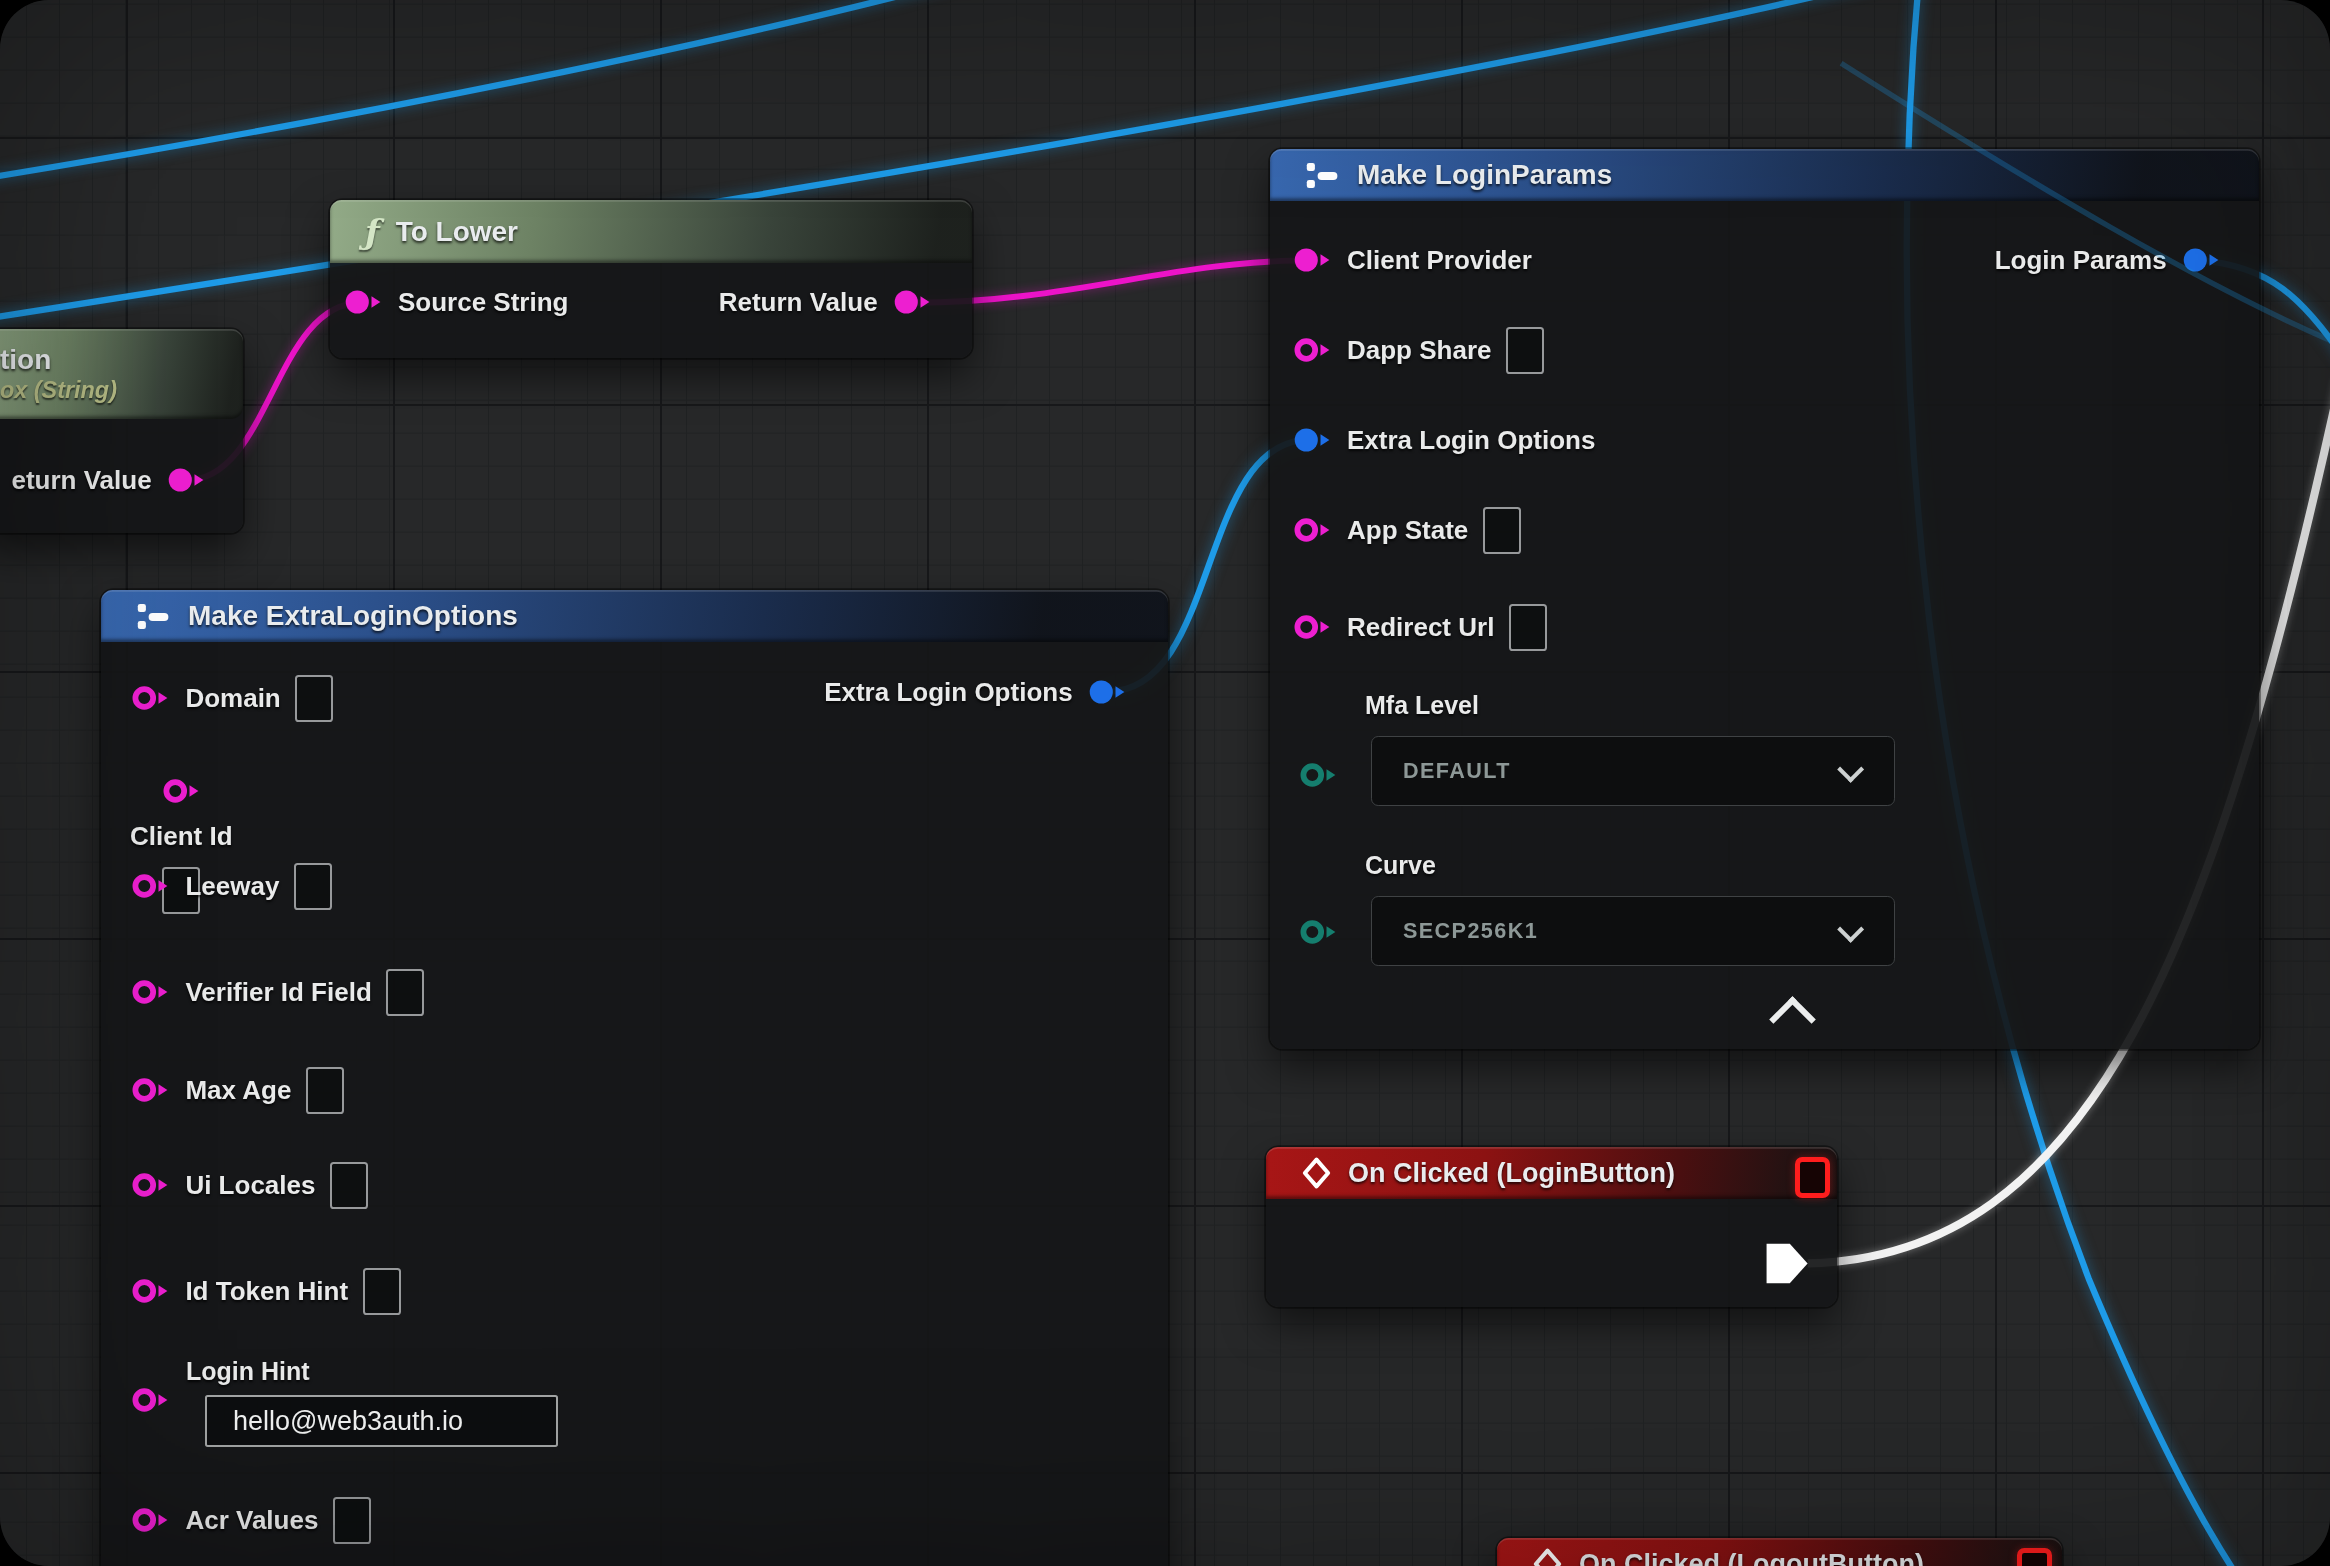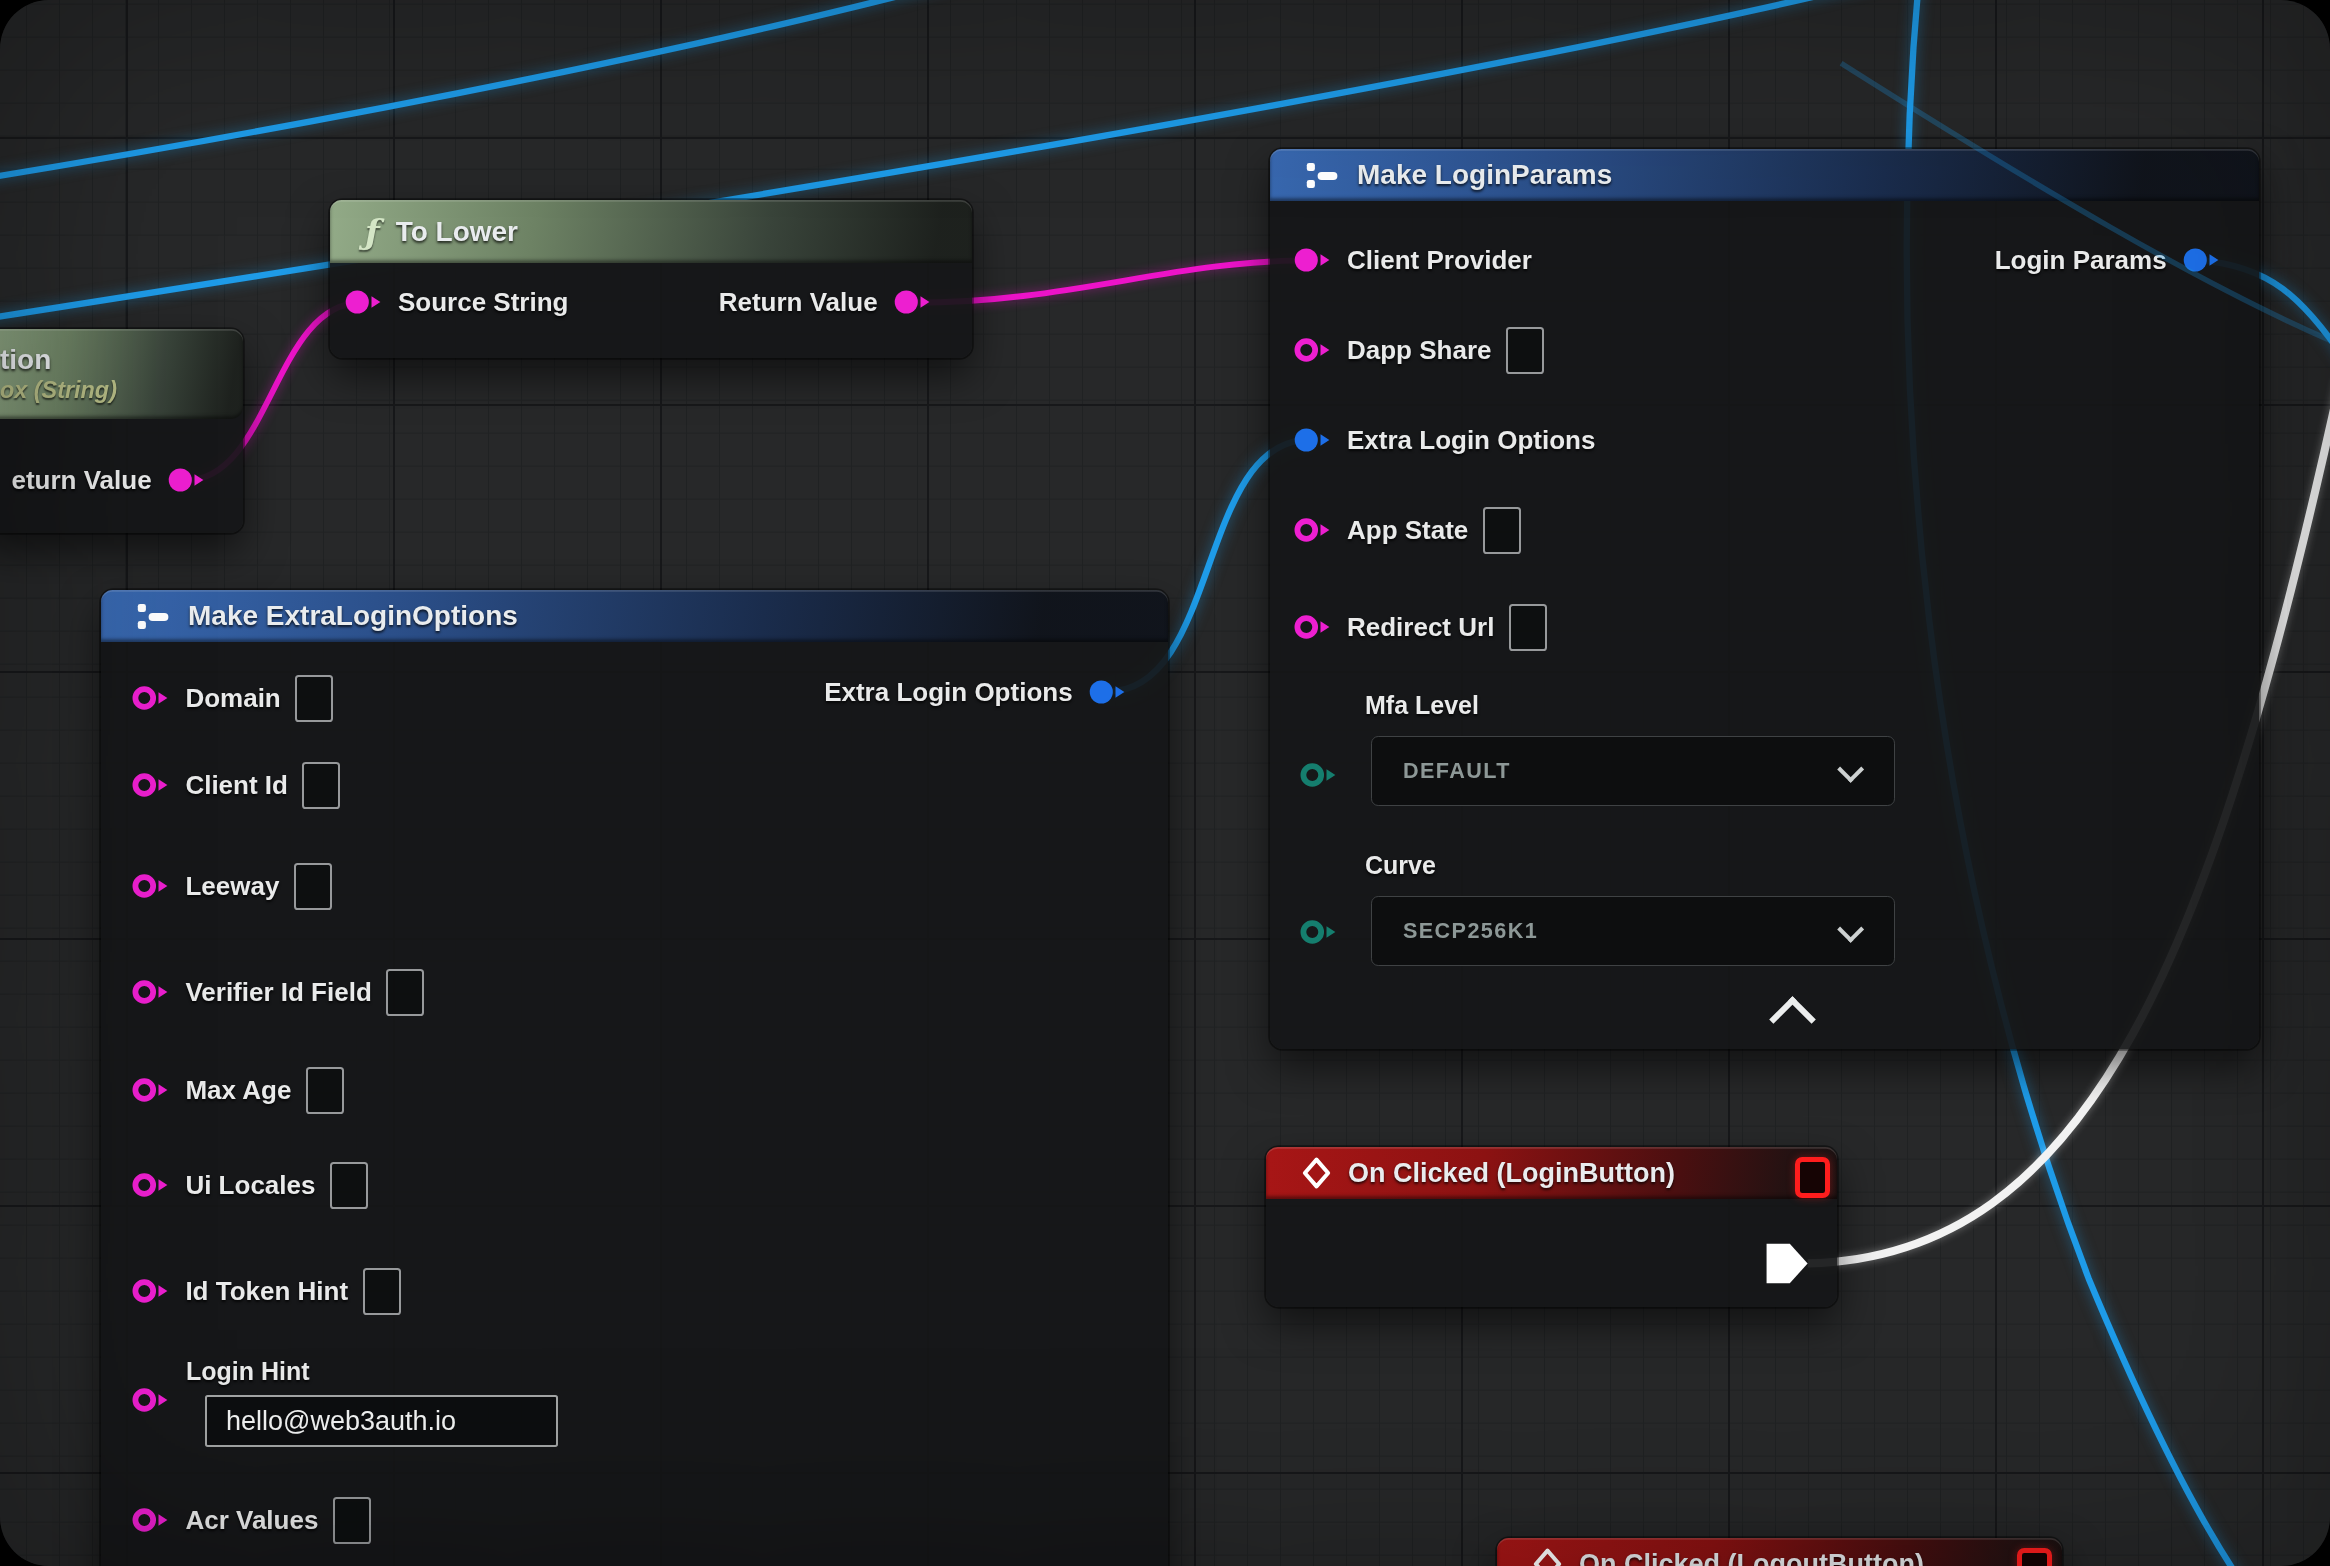--- a/index.html
+++ b/index.html
@@ -38,21 +38,21 @@
   .pin-row{position:absolute;display:flex;align-items:center;gap:14.4px;height:50px;}
   .out-row{flex-direction:row;justify-content:flex-end;}
   .pin-label{font-size:26px;font-weight:700;color:#e9eaea;text-shadow:0 1.8px 2.7px rgba(0,0,0,.8);white-space:nowrap;}
   .pin{flex:0 0 auto;}
   .pin-string{color:var(--pin_string);}
   .pin-struct{color:var(--pin_struct);}
   .pin-enum{color:var(--pin_enum);}
   .mini-box{width:38px;height:47px;border:2.3px solid var(--box_border);border-radius:3.6px;
     background:rgba(8,9,10,.55);flex:0 0 auto;box-sizing:border-box;}
   .text-box{position:absolute;border:2.3px solid #a3a5a5;border-radius:2.7px;background:rgba(8,9,10,.6);
-    display:flex;align-items:center;padding-left:19px;box-sizing:border-box;}
+    display:flex;align-items:center;padding-left:26px;box-sizing:border-box;}
   .text-box span{font-size:27px;font-weight:400;color:#f2f3f3;white-space:nowrap;}
 
   .field-label{position:absolute;font-size:25px;font-weight:700;color:#e9eaea;text-shadow:0 1.8px 2.7px rgba(0,0,0,.8);}
   .dropdown{position:absolute;background:rgba(12,13,14,.85);border:1.8px solid #3f4244;border-radius:7.2px;
     display:flex;align-items:center;box-sizing:border-box;}
   .dd-text{font-size:21.6px;font-weight:700;letter-spacing:1.4px;color:var(--dropdown_text);padding-left:31px;}
   .dd-chevron{position:absolute;right:34px;top:23.4px;width:15.3px;height:15.3px;
     border-right:4px solid #cdd1d1;border-bottom:4px solid #cdd1d1;transform:rotate(45deg);}
   .collapse-chevron{position:absolute;width:27px;height:27px;
     border-top:6.3px solid #eceeee;border-right:6.3px solid #eceeee;transform:rotate(-45deg);}
@@ -129,21 +129,21 @@
     </div>
 
     <div class="pin-row" style="top:83px;left:29px;">
       <svg class="pin pin-string" width="41" height="32" viewBox="0 0 46 36">
         <circle cx="16" cy="18" r="10" fill="none" stroke="currentColor" stroke-width="6.5"></circle>
           <path d="M32 11.5 L42 18 L32 24.5 Z" fill="currentColor"></path>
         </svg>
       <span class="pin-label">Domain</span>
       <span class="mini-box"></span>
     </div>
-    <div class="pin-row" style="top:170px;left:29px;">
+    <div class="pin-row" style="top:185px;left:29px;flex-direction:column;">
       <svg class="pin pin-string" width="41" height="32" viewBox="0 0 46 36">
         <circle cx="16" cy="18" r="10" fill="none" stroke="currentColor" stroke-width="6.5"></circle>
           <path d="M32 11.5 L42 18 L32 24.5 Z" fill="currentColor"></path>
         </svg>
       <span class="pin-label">Client Id</span>
       <span class="mini-box"></span>
     </div>
     <div class="pin-row" style="top:271px;left:29px;">
       <svg class="pin pin-string" width="41" height="32" viewBox="0 0 46 36">
         <circle cx="16" cy="18" r="10" fill="none" stroke="currentColor" stroke-width="6.5"></circle>

